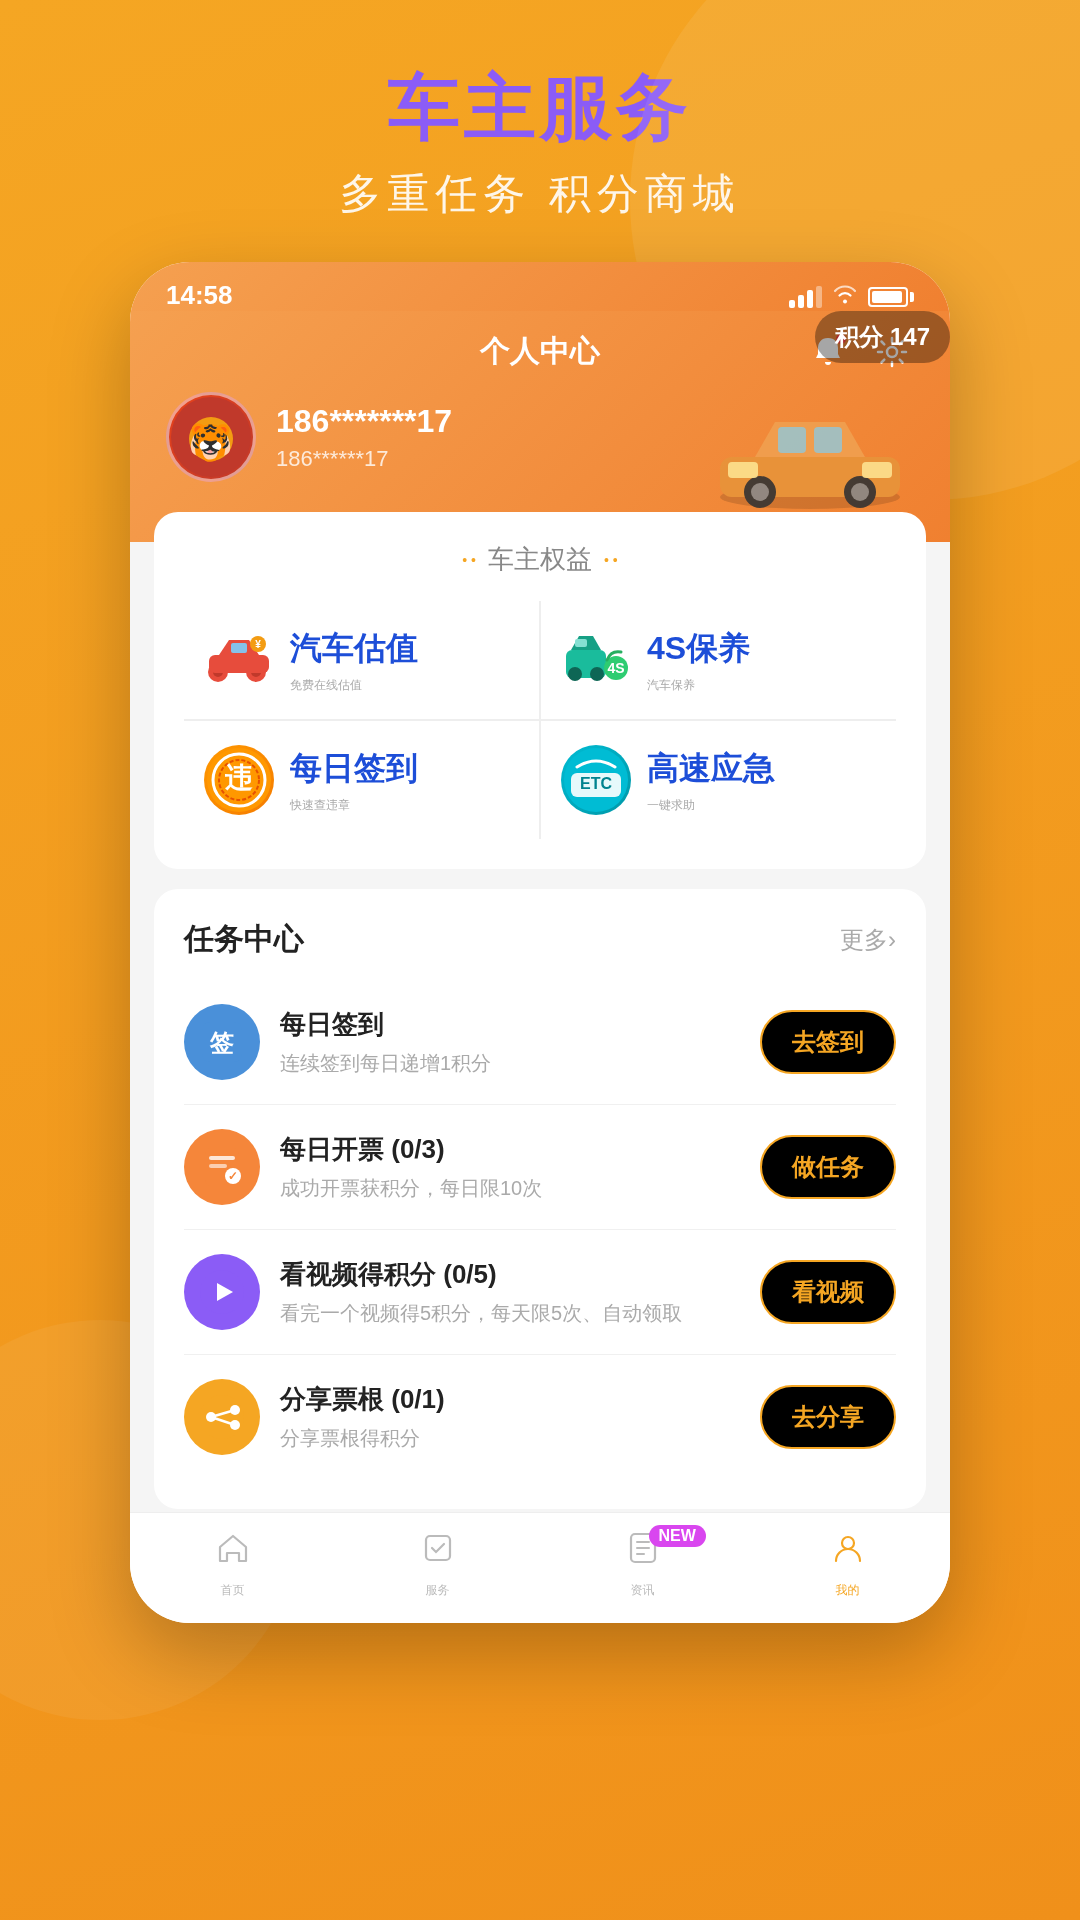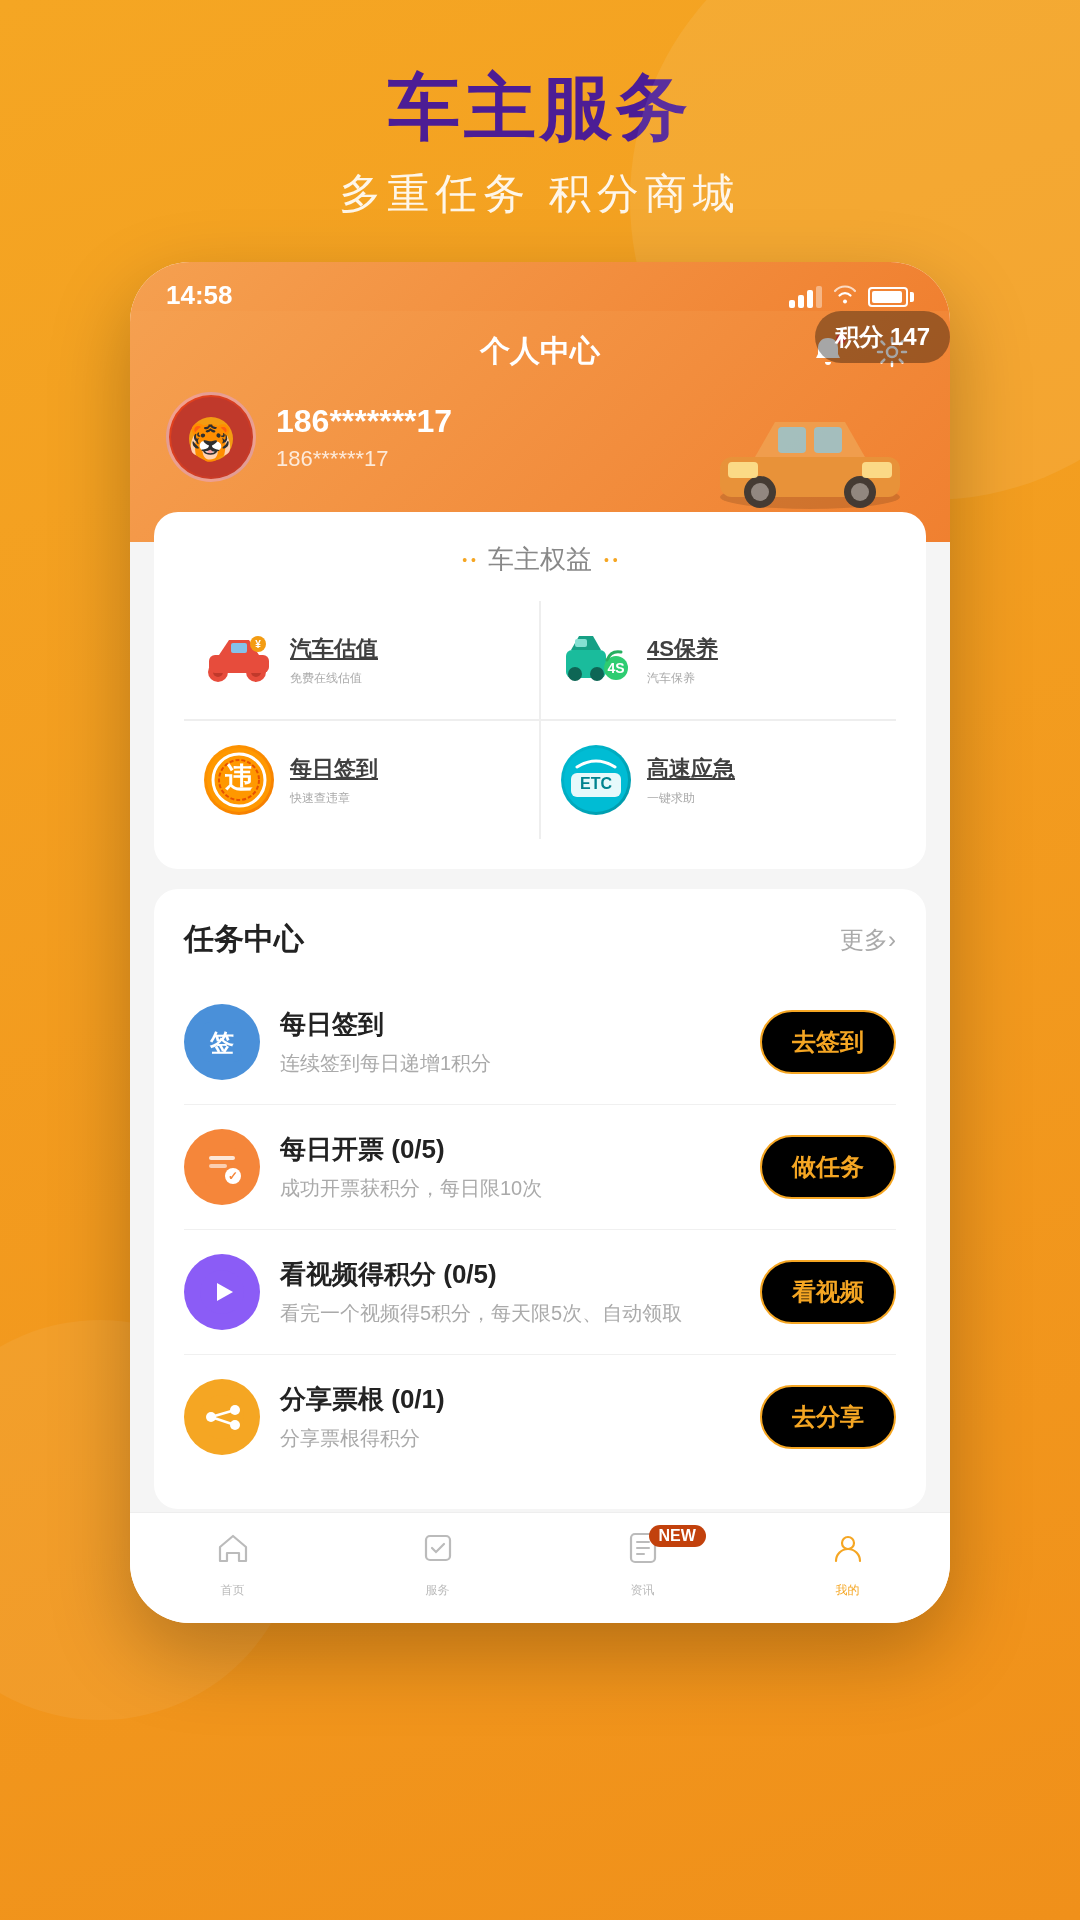--- a/index.html
+++ b/index.html
@@ -35,21 +35,21 @@
 
     
     .hero {
       text-align: center;
       padding-top: 60px;
       padding-bottom: 40px;
     }
     .hero-title {
       font-size: 72px;
       font-weight: 800;
-      color: #4c1d95;
+      color: #8b5cf6;
       letter-spacing: 4px;
     }
     .hero-subtitle {
       font-size: 42px;
       font-weight: 400;
       color: rgba(255,255,255,0.9);
       margin-top: 10px;
       letter-spacing: 6px;
     }
 
@@ -247,25 +247,24 @@
     }
     .rights-item {
       background: #fff;
       padding: 24px 20px;
       display: flex;
       align-items: center;
       gap: 16px;
     }
     .rights-text {}
     .rights-name {
-      font-size: 22px;
+      font-size: 32px;
       font-weight: 600;
-      color: #404040;
+      color: #1d4ed8;
       margin-bottom: 6px;
-      text-decoration: underline;
     }
     .rights-desc {
       font-size: 12px;
       color: #aaa;
     }
 
     
     .task-card {
       background: #fff;
       border-radius: 24px;
@@ -368,21 +367,21 @@
       color: #bbb;
     }
     .nav-label.active {
       color: #f5a623;
     }
     .nav-badge {
       position: absolute;
       top: -4px;
       left: 50%;
       transform: translateX(6px);
-      background: #c2410c;
+      background: #d946ef;
       color: #fff;
       font-size: 16px;
       font-weight: 700;
       padding: 2px 10px;
       border-radius: 20px;
     }
 
     
     .car-svg {
       position: absolute;
@@ -640,21 +639,21 @@
         <div class="task-icon task-icon-orange">
           <svg width="50" height="50" viewBox="0 0 50 50">
             <rect x="8" y="6" width="34" height="38" rx="6" fill="#f5863a"></rect>
             <rect x="12" y="14" width="26" height="4" rx="2" fill="#fff" opacity="0.8"></rect>
             <rect x="12" y="22" width="18" height="4" rx="2" fill="#fff" opacity="0.6"></rect>
             <circle cx="36" cy="34" r="8" fill="#fff"></circle>
             <text x="36" y="38" text-anchor="middle" font-size="12" fill="#f5863a" font-weight="bold">✓</text>
           </svg>
         </div>
         <div class="task-info">
-          <div class="task-name">每日开票 (0/5)</div>
+          <div class="task-name">每日开票 (0/3)</div>
           <div class="task-desc">成功开票获积分，每日限10次</div>
         </div>
         <button class="task-btn">做任务</button>
       </div>
 
       <div class="task-item">
         <div class="task-icon task-icon-purple">
           <svg width="50" height="50" viewBox="0 0 50 50">
             <circle cx="25" cy="25" r="22" fill="#8b5cf6"></circle>
             <polygon points="20,16 36,25 20,34" fill="#fff"></polygon>

